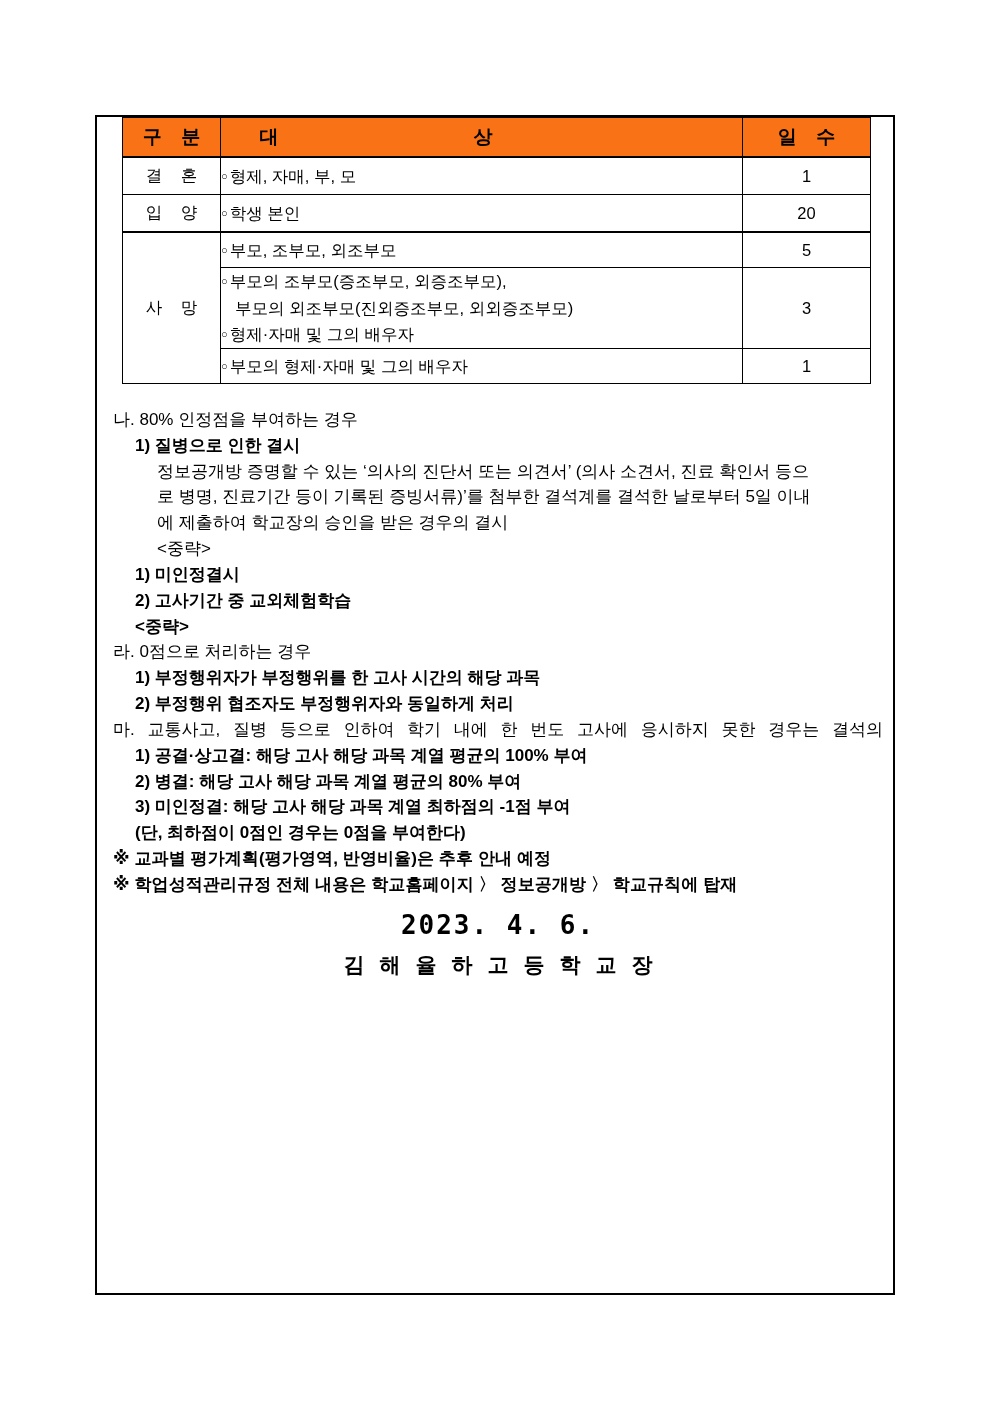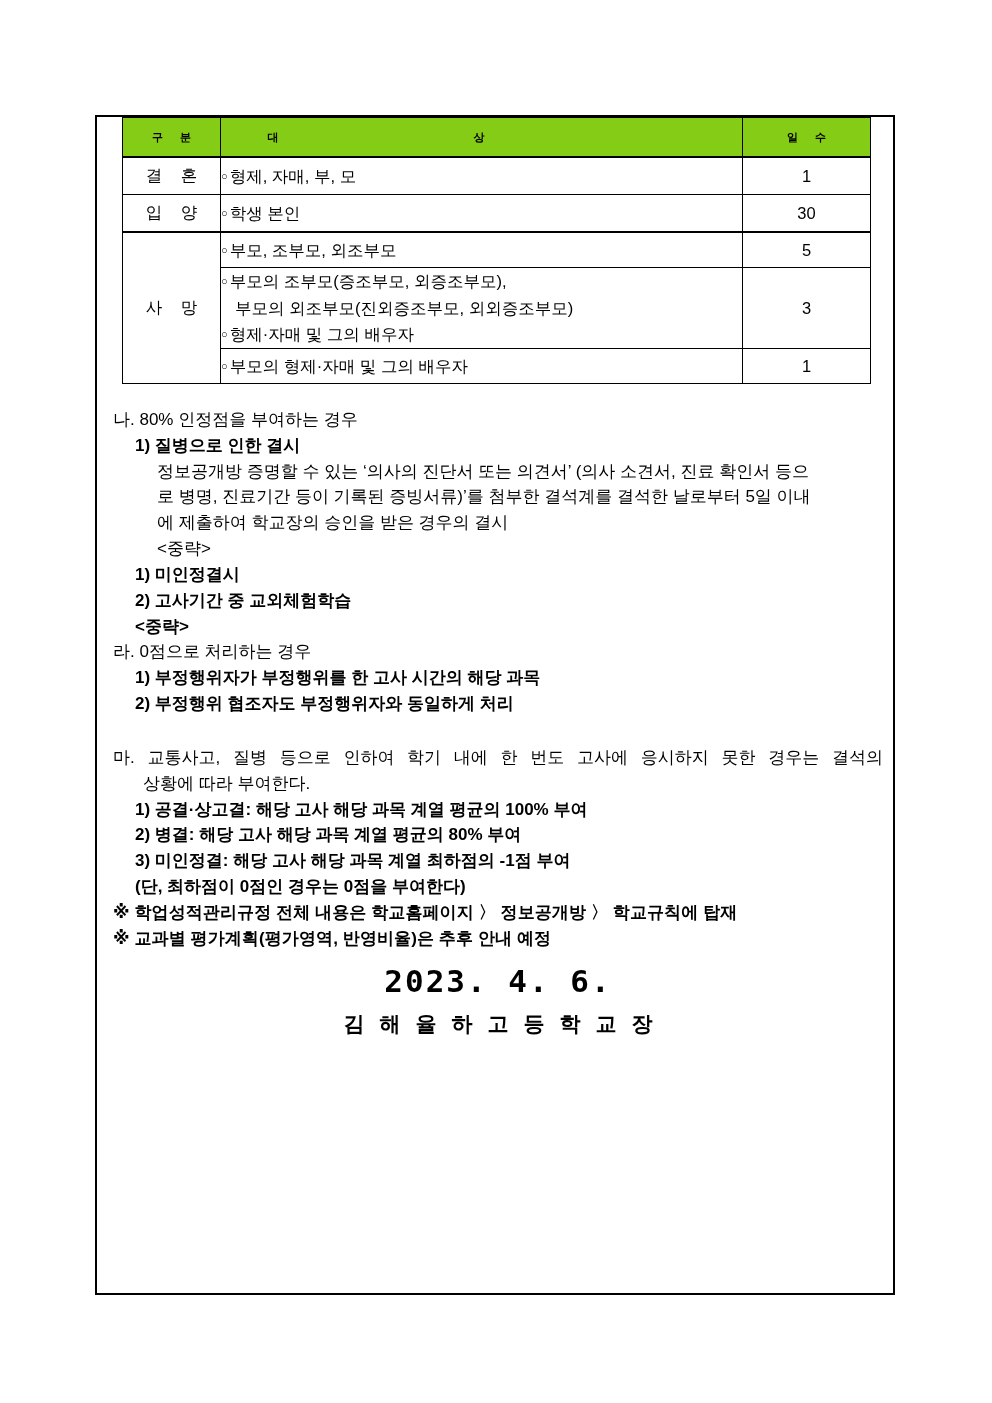--- a/index.html
+++ b/index.html
@@ -52,24 +52,24 @@
   .absence-table col.c-ilsu    { width: 128px; }
 
   .absence-table th,
   .absence-table td {
     border: 1px solid #000000;
     padding: 0;
     vertical-align: middle;
   }
 
   .absence-table thead th {
-    background: #84cc16;
+    background: #f97316;
     font-weight: bold;
     height: 38px;
-    font-size: 11px;
+    font-size: 19px;
     border-bottom: 2.5px solid #000000;
   }
   .absence-table thead th.h-gubun,
   .absence-table thead th.h-ilsu {
     letter-spacing: 7px;
     text-indent: 7px;
   }
   .absence-table thead th.h-daesang {
     text-align: center;
   }
@@ -126,37 +126,36 @@
   }
   .ln {
     display: block;
     white-space: nowrap;
     line-height: 1.52;
   }
   .ln.just {
     white-space: normal;
     text-align: justify;
     text-align-last: justify;
-    margin-top: 28px;
   }
   .ind0 { padding-left: 0px; }
   .ind1 { padding-left: 22px; font-weight: bold; }
   .ind2 { padding-left: 44px; }
   .ind3 { padding-left: 30px; }
 
   .bold-note {
     font-weight: bold;
     letter-spacing: 0.1px;
   }
 
   .sign-date {
     display: block;
     text-align: center;
     font-weight: bold;
-    font-size: 31px;
+    font-size: 26px;
     letter-spacing: 2px;
     font-family: "DejaVu Sans Mono", "Liberation Mono", monospace;
   }
   .sign-school {
     display: block;
     text-align: center;
     font-weight: bold;
     font-size: 21px;
     letter-spacing: 15px;
     text-indent: 15px;
@@ -192,21 +191,21 @@
           <td class="desc-cell">
             <span class="li"><span class="bull">○</span><span>형제, 자매, 부, 모</span></span>
           </td>
           <td class="num-cell">1</td>
         </tr>
         <tr class="row-adopt">
           <td class="cat-cell">입 양</td>
           <td class="desc-cell">
             <span class="li"><span class="bull">○</span><span>학생 본인</span></span>
           </td>
-          <td class="num-cell">30</td>
+          <td class="num-cell">20</td>
         </tr>
         <tr class="row-death1 thick-top">
           <td class="cat-cell" rowspan="3">사 망</td>
           <td class="desc-cell">
             <span class="li"><span class="bull">○</span><span>부모, 조부모, 외조부모</span></span>
           </td>
           <td class="num-cell">5</td>
         </tr>
         <tr class="row-death2">
           <td class="desc-cell">
@@ -232,25 +231,24 @@
       <span class="ln ind2">로 병명, 진료기간 등이 기록된 증빙서류)’를 첨부한 결석계를 결석한 날로부터 5일 이내</span>
       <span class="ln ind2">에 제출하여 학교장의 승인을 받은 경우의 결시</span>
       <span class="ln ind2">&lt;중략&gt;</span>
       <span class="ln ind1">1) 미인정결시</span>
       <span class="ln ind1">2) 고사기간 중 교외체험학습</span>
       <span class="ln ind1">&lt;중략&gt;</span>
       <span class="ln ind0">라. 0점으로 처리하는 경우</span>
       <span class="ln ind1">1) 부정행위자가 부정행위를 한 고사 시간의 해당 과목</span>
       <span class="ln ind1">2) 부정행위 협조자도 부정행위자와 동일하게 처리</span>
       <span class="ln ind0 just">마. 교통사고, 질병 등으로 인하여 학기 내에 한 번도 고사에 응시하지 못한 경우는 결석의</span>
-      <span class="ln ind3">상황에 따라 부여한다.</span>
       <span class="ln ind1">1) 공결·상고결: 해당 고사 해당 과목 계열 평균의 100% 부여</span>
       <span class="ln ind1">2) 병결: 해당 고사 해당 과목 계열 평균의 80% 부여</span>
       <span class="ln ind1">3) 미인정결: 해당 고사 해당 과목 계열 최하점의 -1점 부여</span>
       <span class="ln ind1">(단, 최하점이 0점인 경우는 0점을 부여한다)</span>
+      <span class="ln ind0 bold-note">※ 교과별 평가계획(평가영역, 반영비율)은 추후 안내 예정</span>
       <span class="ln ind0 bold-note">※ 학업성적관리규정 전체 내용은 학교홈페이지 〉 정보공개방 〉 학교규칙에 탑재</span>
-      <span class="ln ind0 bold-note">※ 교과별 평가계획(평가영역, 반영비율)은 추후 안내 예정</span>
       <span class="sign-date" style="margin-top: 14px;">2023. 4. 6.</span>
       <span class="sign-school" style="margin-top: 16px;">김해율하고등학교장</span>
     </div>
 
   </div>
 </div>
 
 </body></html>

